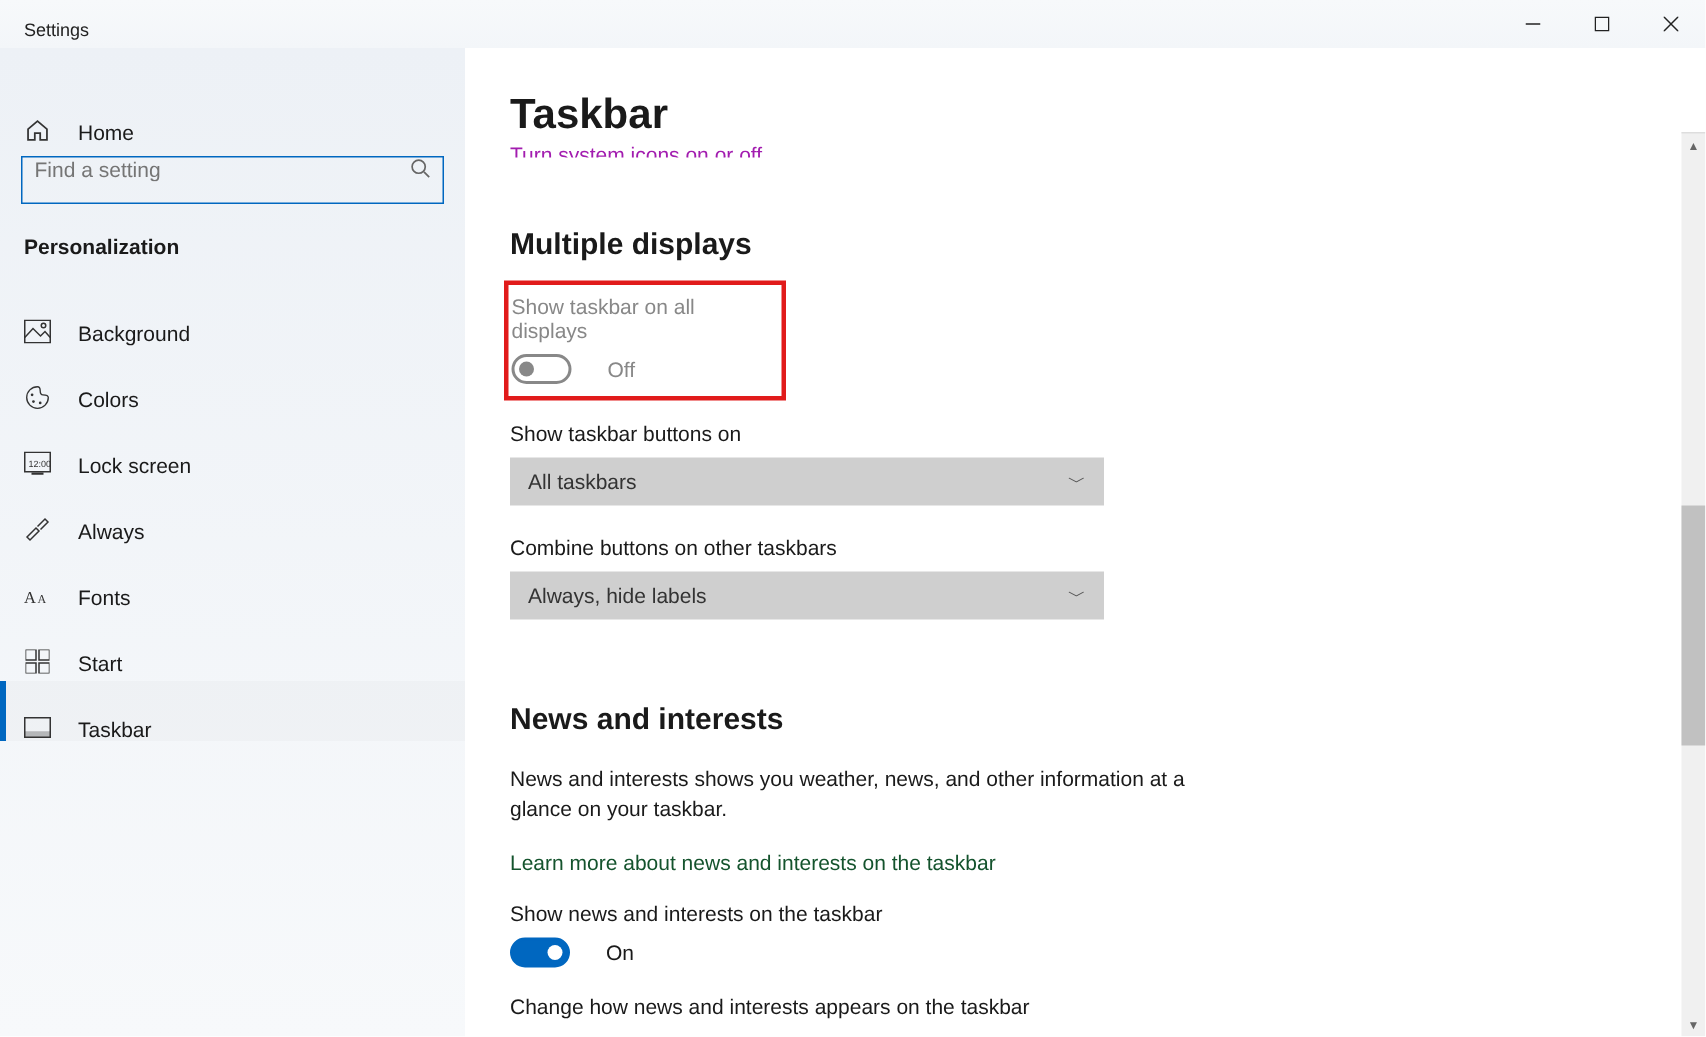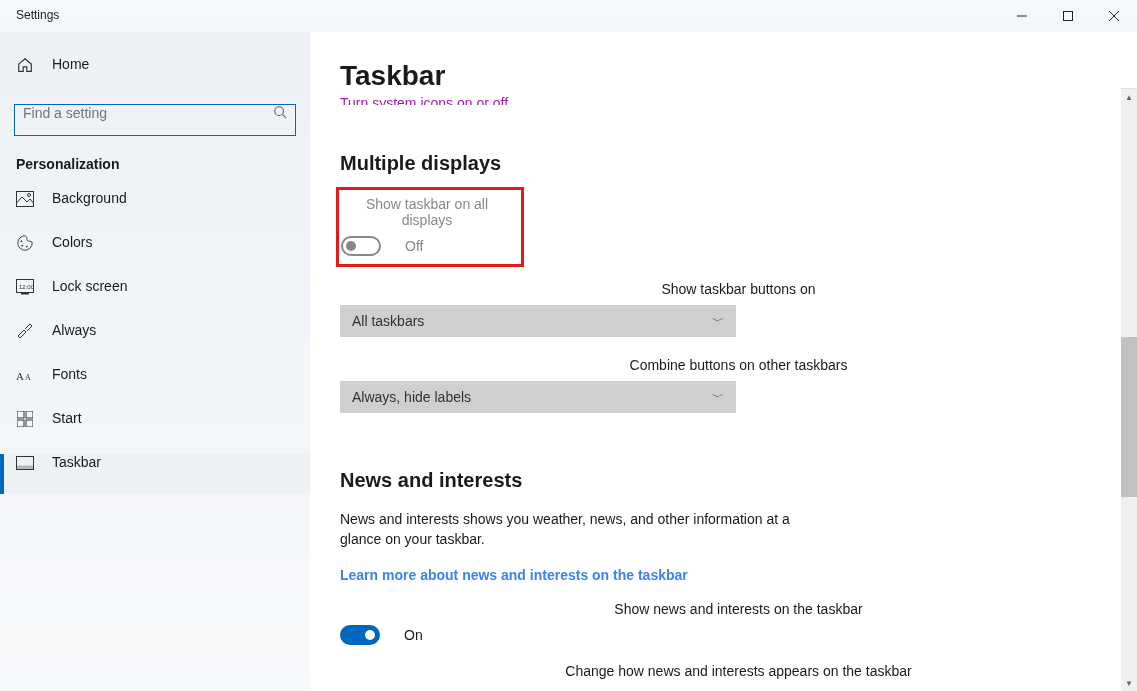--- a/index.html
+++ b/index.html
@@ -9,21 +9,21 @@
     color: #1a1a1a;
     background: #ffffff;
     width: 1137px;
     height: 691px;
     overflow: hidden;
     position: relative;
   }
   .titlebar {
     display: flex;
     justify-content: space-between;
-    align-items: flex-start;
+    align-items: center;
     height: 32px;
     background: linear-gradient(to bottom, #f7f9fb, #f3f6f9);
   }
   .titlebar-left {
     padding-left: 16px;
     padding-top: 8px;
     font-size: 12px;
     color: #222;
   }
   .titlebar-right {
@@ -44,21 +44,21 @@
   }
   .sidebar {
     width: 310px;
     background: linear-gradient(to bottom, #edf1f6, #f7f9fb);
     padding-top: 24px;
     display: flex;
     flex-direction: column;
   }
   .home-row, .nav-row {
     display: flex;
-    align-items: flex-start;
+    align-items: flex-end;
     height: 40px;
     padding-left: 16px;
     gap: 18px;
     cursor: pointer;
   }
   .nav-row.active {
     border-left: 4px solid #0067c0;
     padding-left: 12px;
     background: rgba(0,0,0,0.02);
   }
@@ -123,21 +123,20 @@
     border: 3px solid #e11b1b;
     padding: 6px 8px 8px 2px;
     width: 188px;
     margin-top: -6px;
     margin-bottom: 14px;
     margin-left: -4px;
   }
   .option-label {
     font-size: 14px;
     margin-bottom: 8px;
-    text-align: center;
   }
   .option-label.grey { color: #888; }
   .toggle-row {
     display: flex;
     align-items: center;
     gap: 24px;
   }
   .toggle {
     width: 40px;
     height: 20px;
@@ -185,21 +184,21 @@
   .chevron {
     font-size: 12px;
     color: #555;
   }
   .paragraph {
     width: 450px;
     font-size: 14px;
     line-height: 1.4;
     margin-bottom: 18px;
   }
-  .link { color: #3b82f6; font-size: 14px; font-weight: bold; }
+  .link { color: #14532d; font-size: 14px; }
   .spacer-m { height: 18px; }
   .scrollbar-track {
     position: absolute;
     right: 0;
     top: 56px;
     bottom: 0;
     width: 16px;
     background: #f0f0f0;
     border-top: 1px solid #ddd;
   }

